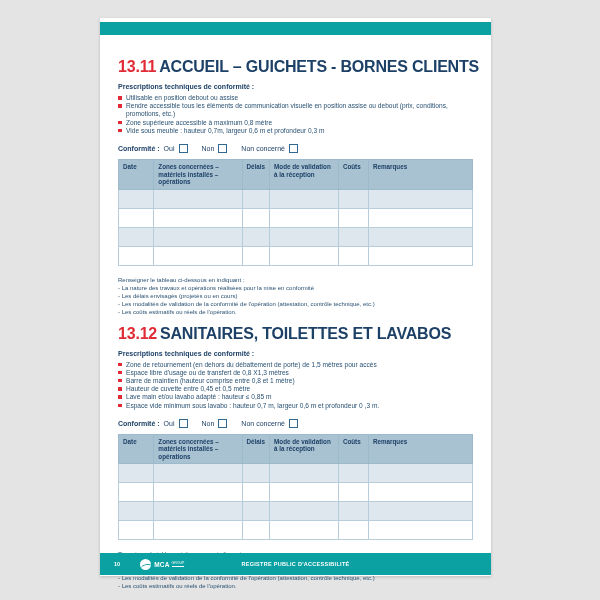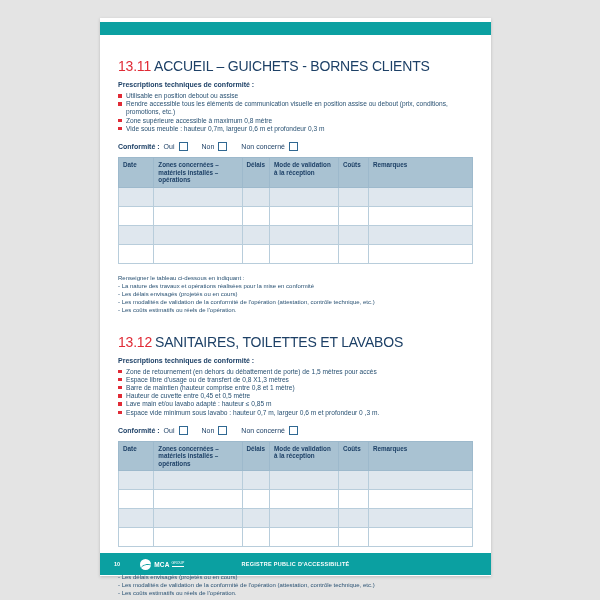--- a/index.html
+++ b/index.html
@@ -10,21 +10,21 @@
     -webkit-font-smoothing:antialiased;
   }
   .page{
     position:absolute;left:100px;top:18px;width:391px;height:558px;
     background:#ffffff;box-shadow:0 1px 3px rgba(0,0,0,0.18);
   }
   .top-band{margin-top:4px;height:13px;background:#0ba0a1;}
   .content{padding:0 18px;color:#234d6e;}
 
   .sec-title{
-    margin-top:23px;font-size:14px;font-weight:normal;letter-spacing:-0.2px;
+    margin-top:23px;font-size:16px;font-weight:bold;letter-spacing:-0.2px;
     color:#1d4066;white-space:nowrap;
   }
   .sec-title .num{color:#e02b36;margin-right:3px;}
   .presc-label{margin-top:7px;font-size:7px;font-weight:bold;color:#1d4066;}
   ul.bullets{list-style:none;margin:4px 0 0 0;padding:0;}
   ul.bullets li{
     font-size:6.6px;line-height:8.2px;color:#2a5273;position:relative;padding-left:8px;
   }
   .sq{
     position:absolute;left:0;top:2px;width:3.5px;height:3.5px;background:#e02b36;display:inline-block;
@@ -161,21 +161,21 @@
       </table>
 
     <div class="note">
       <div>Renseigner le tableau ci-dessous en indiquant :</div>
       <div>- La nature des travaux et opérations réalisées pour la mise en conformité</div>
       <div>- Les délais envisagés (projetés ou en cours)</div>
       <div>- Les modalités de validation de la conformité de l'opération (attestation, contrôle technique, etc.)</div>
       <div>- Les coûts estimatifs ou réels de l'opération.</div>
     </div>
 
-    <div class="sec-title" style="margin-top:20px">
+    <div class="sec-title" style="margin-top:9px">
       <span class="num">13.12</span><span>SANITAIRES, TOILETTES ET LAVABOS</span>
     </div>
     <div class="presc-label">Prescriptions techniques de conformité :</div>
     <ul class="bullets">
       <li><span class="sq"></span><span>Zone de retournement (en dehors du débattement de porte) de 1,5 mètres pour accès</span></li>
       <li><span class="sq"></span><span>Espace libre d'usage ou de transfert de 0,8 X1,3 mètres</span></li>
       <li><span class="sq"></span><span>Barre de maintien (hauteur comprise entre 0,8 et 1 mètre)</span></li>
       <li><span class="sq"></span><span>Hauteur de cuvette entre 0,45 et 0,5 mètre</span></li>
       <li><span class="sq"></span><span>Lave main et/ou lavabo adapté : hauteur ≤ 0,85 m</span></li>
       <li><span class="sq"></span><span>Espace vide minimum sous lavabo : hauteur 0,7 m, largeur 0,6 m et profondeur 0 ,3 m.</span></li>

